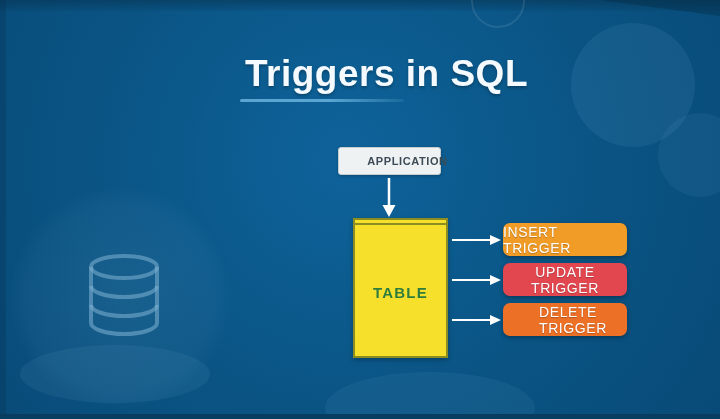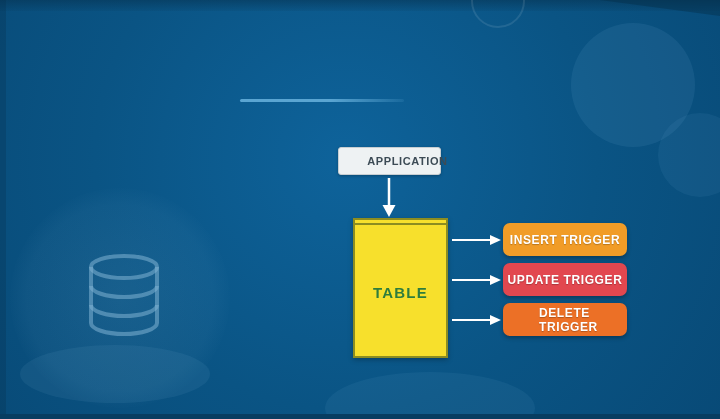--- a/index.html
+++ b/index.html
@@ -123,21 +123,21 @@
   .h-arrow-2 { top: 274px; }
   .h-arrow-3 { top: 314px; }
 
   .trigger-node {
     position: absolute;
     left: 503px;
     width: 124px; height: 33px;
     border-radius: 7px;
     display: flex; align-items: center; justify-content: center;
     color: #ffffff;
-    font-size: 12px; font-weight: bold; letter-spacing: 0.6px;
+    font-size: 14px; font-weight: normal; letter-spacing: 0.6px;
     text-shadow: 0 1px 1px rgba(0,0,0,0.25);
     box-shadow: 0 2px 4px rgba(0,0,0,0.30);
   }
   .trigger-1 { top: 223px; }
   .trigger-2 { top: 263px; text-align: center; }
   .trigger-3 { top: 303px; padding-left: 36px; }
 </style>
 </head>
 <body>
 
@@ -158,20 +158,21 @@
     <svg width="76" height="84" viewBox="0 0 76 84" fill="none">
       <g stroke="#7fb3d4" stroke-opacity="0.55" stroke-width="4">
         <ellipse cx="38" cy="14" rx="33" ry="11"></ellipse>
         <path d="M5 14 V 70 C 5 76, 20 81, 38 81 C 56 81, 71 76, 71 70 V 14"></path>
         <path d="M5 33 C 5 39, 20 44, 38 44 C 56 44, 71 39, 71 33"></path>
         <path d="M5 52 C 5 58, 20 63, 38 63 C 56 63, 71 58, 71 52"></path>
       </g>
     </svg>
   </div>
 
+  <h1 class="title">Triggers in SQL</h1>
   <div class="title-underline"></div>
 
   <div>
 
     <div class="application-node">
       <span>APPLICATION</span>
     </div>
 
     <svg class="arrow-down" width="16" height="40" viewBox="0 0 16 40">
       <line x1="8" y1="0" x2="8" y2="28" stroke="#ffffff" stroke-width="2.5"></line>

